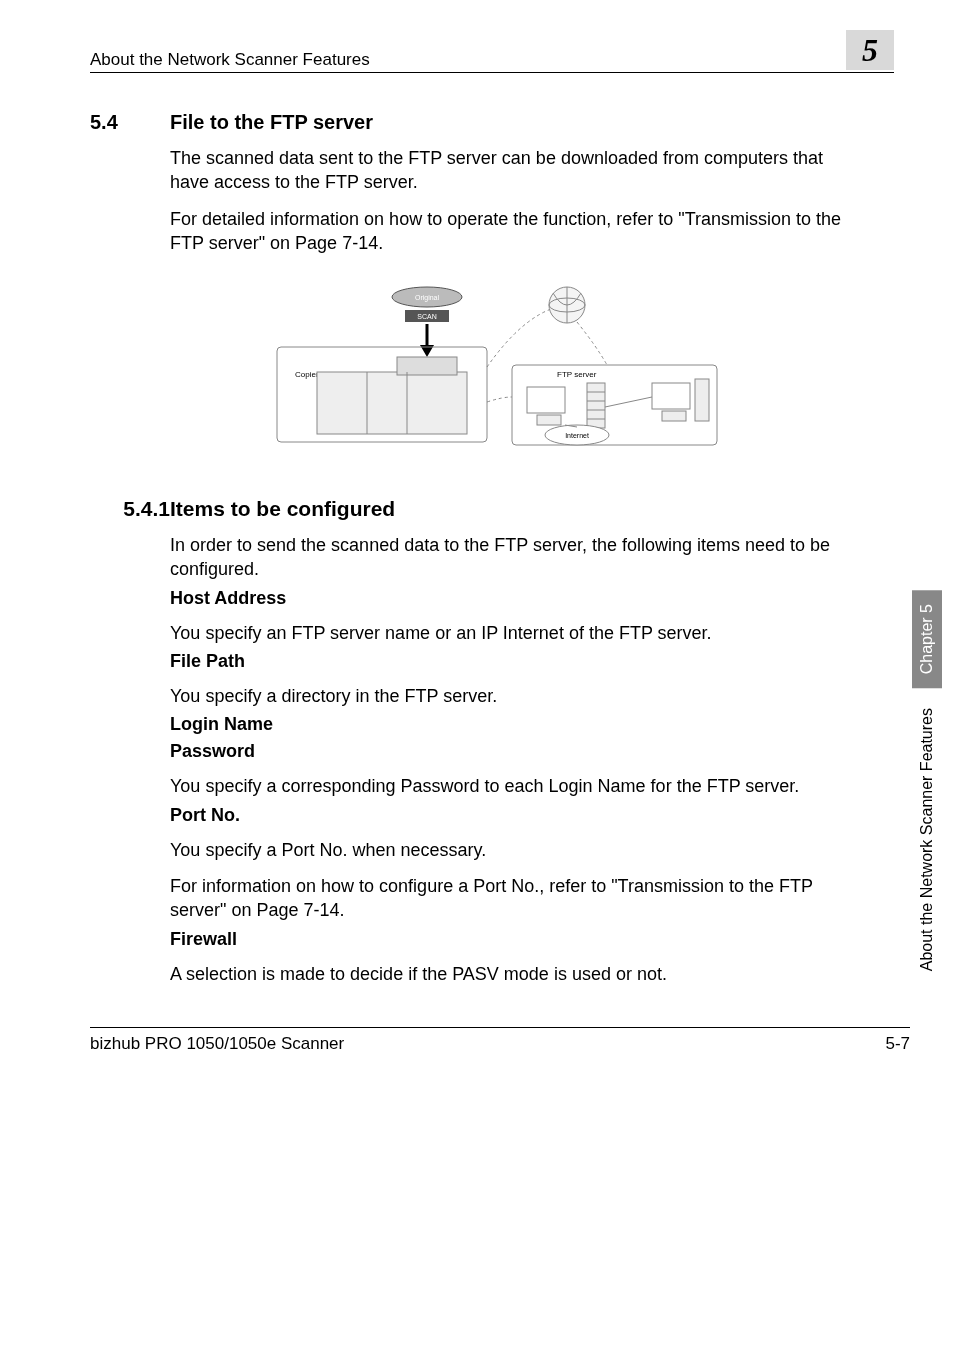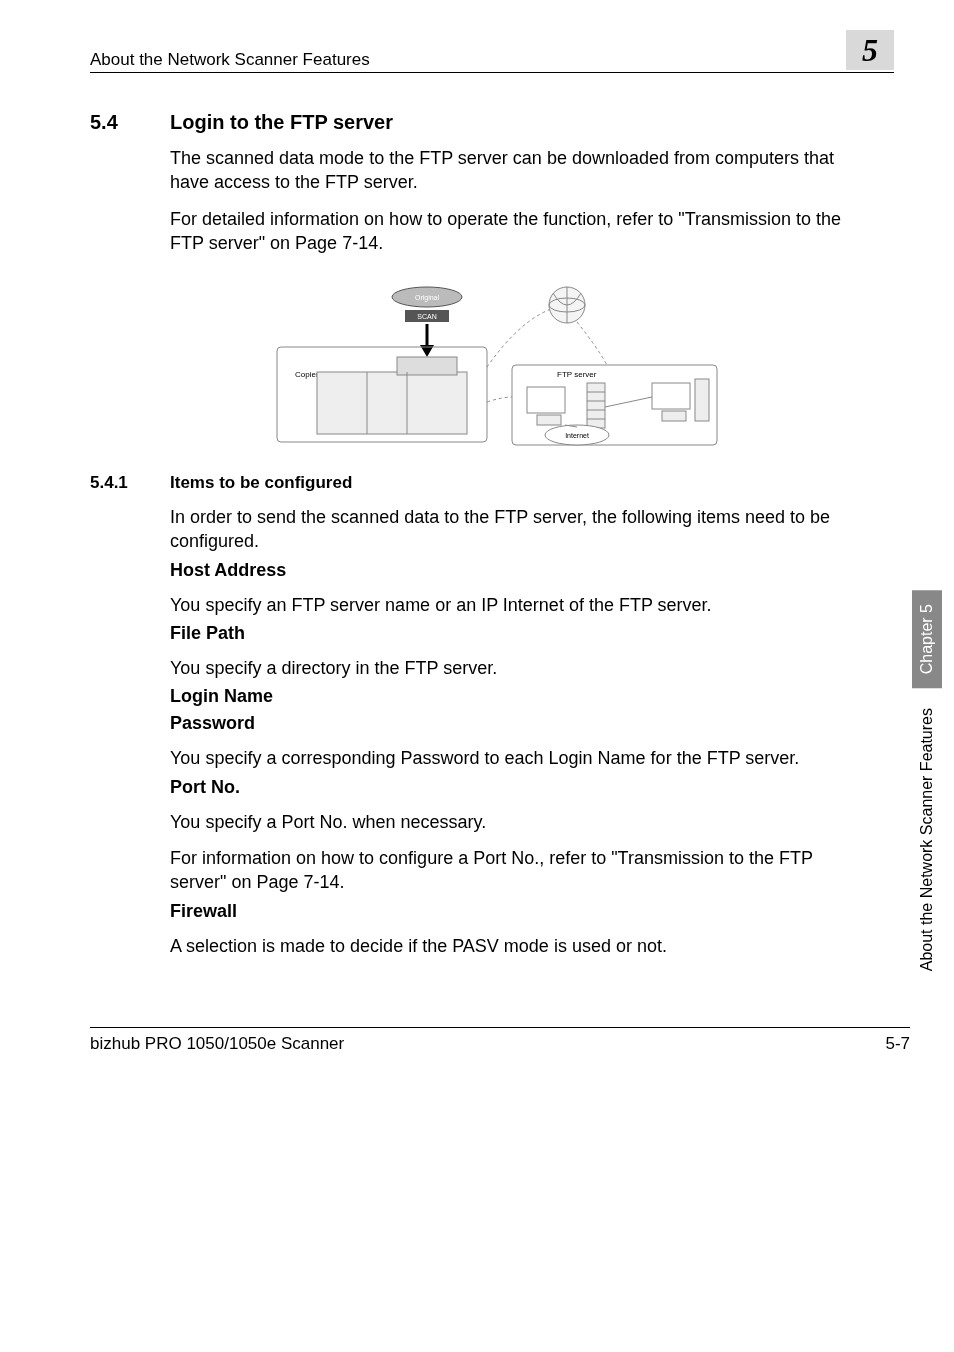--- a/index.html
+++ b/index.html
@@ -4,21 +4,21 @@
 <style>
   * { margin:0; padding:0; box-sizing:border-box; }
   html, body { width:954px; height:1352px; background:#fff; font-family:Arial,Helvetica,sans-serif; color:#000; }
   .page { position:relative; width:954px; height:1084px; padding:30px 60px 30px 90px; }
   .header { display:flex; align-items:flex-end; justify-content:space-between; border-bottom:1px solid #000; padding-bottom:2px; }
   .header-title { font-size:17px; }
   .chapter-box { width:48px; height:40px; background:#d9d9d9; display:flex; align-items:center; justify-content:center; font-size:32px; font-weight:bold; font-style:italic; font-family:Georgia,"Times New Roman",serif; }
   .h2 { font-size:20px; font-weight:bold; margin-top:38px; display:flex; }
   .h2-num { width:80px; }
   .h2-text { flex:1; }
-  .h3 { font-size:17px; font-weight:bold; margin-top:12px; display:flex; }
+  .h3 { font-size:21px; font-weight:bold; margin-top:36px; display:flex;text-align:right; }
   .h3-num { width:80px; }
   .h4 { font-size:18px; font-weight:bold; margin-top:6px; margin-left:80px; }
   .body-text { font-size:18px; line-height:1.35; margin-top:12px; margin-left:80px; max-width:690px; }
   .diagram { margin:22px auto 0 auto; width:470px; }
   .side-tab { position:absolute; right:12px; top:590px; display:flex; flex-direction:column; align-items:center; }
   .tab-chapter { background:#888; color:#fff; font-size:16px; padding:14px 6px; writing-mode:vertical-rl; transform:rotate(180deg); }
   .tab-label { font-size:16px; padding:14px 0; writing-mode:vertical-rl; transform:rotate(180deg); margin-top:6px; }
   .footer { position:absolute; bottom:30px; left:90px; right:44px; border-top:1px solid #000; padding-top:6px; font-size:17px; display:flex; justify-content:space-between; }
 </style>
 </head>
@@ -26,24 +26,24 @@
 
 <div class="page">
 
   <div class="header">
     <span class="header-title">About the Network Scanner Features</span>
     <div class="chapter-box">5</div>
   </div>
 
   <div class="h2">
     <span class="h2-num">5.4</span>
-    <span class="h2-text">Login to the FTP server</span>
+    <span class="h2-text">File to the FTP server</span>
   </div>
 
-  <p class="body-text">The scanned data mode to the FTP server can be downloaded from computers that have access to the FTP server.</p>
+  <p class="body-text">The scanned data sent to the FTP server can be downloaded from computers that have access to the FTP server.</p>
   <p class="body-text">For detailed information on how to operate the function, refer to "Transmission to the FTP server" on Page 7-14.</p>
 
   <div class="diagram">
     <svg viewBox="0 0 470 180" width="470" height="180">
 
       <ellipse cx="170" cy="20" rx="35" ry="10" fill="#bbb" stroke="#555"></ellipse>
       <text x="170" y="23" font-size="7" text-anchor="middle" fill="#fff">Original</text>
       <rect x="148" y="33" width="44" height="12" fill="#555"></rect>
       <text x="170" y="42" font-size="7" text-anchor="middle" fill="#fff">SCAN</text>
 

